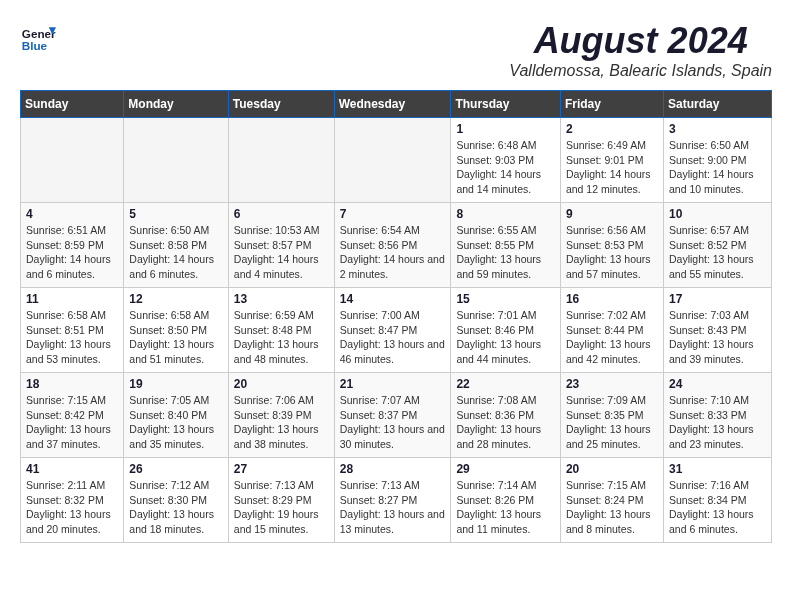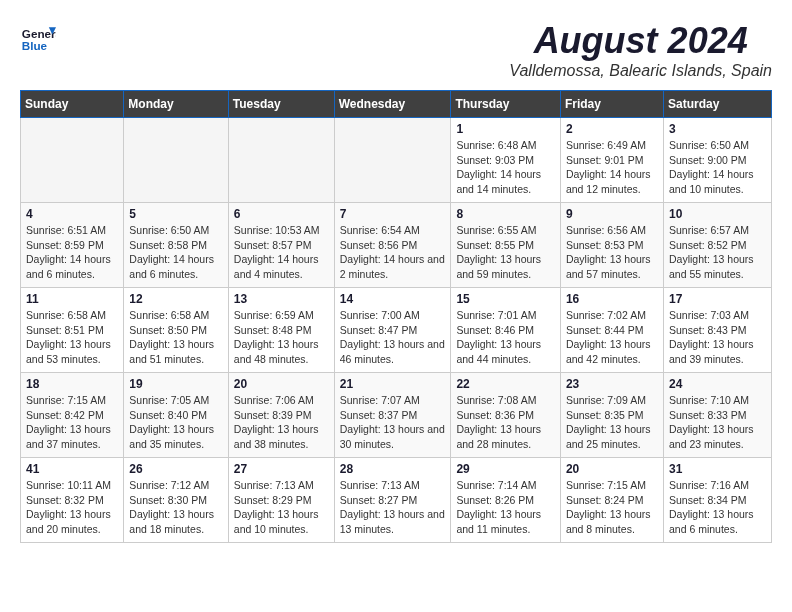--- a/index.html
+++ b/index.html
@@ -263,35 +263,35 @@
         <td>
           <span class="day-number">24</span>
           <div class="cell-text">Sunrise: 7:10 AM</div>
           <div class="cell-text">Sunset: 8:33 PM</div>
           <div class="cell-text">Daylight: 13 hours and 23 minutes.</div>
         </td>
       </tr>
       <tr>
         <td>
           <span class="day-number">41</span>
-          <div class="cell-text">Sunrise: 10:11 AM</div>
+          <div class="cell-text">Sunrise: 2:11 AM</div>
           <div class="cell-text">Sunset: 8:32 PM</div>
           <div class="cell-text">Daylight: 13 hours and 20 minutes.</div>
         </td>
         <td>
           <span class="day-number">26</span>
           <div class="cell-text">Sunrise: 7:12 AM</div>
           <div class="cell-text">Sunset: 8:30 PM</div>
           <div class="cell-text">Daylight: 13 hours and 18 minutes.</div>
         </td>
         <td>
           <span class="day-number">27</span>
           <div class="cell-text">Sunrise: 7:13 AM</div>
           <div class="cell-text">Sunset: 8:29 PM</div>
-          <div class="cell-text">Daylight: 13 hours and 10 minutes.</div>
+          <div class="cell-text">Daylight: 19 hours and 15 minutes.</div>
         </td>
         <td>
           <span class="day-number">28</span>
           <div class="cell-text">Sunrise: 7:13 AM</div>
           <div class="cell-text">Sunset: 8:27 PM</div>
           <div class="cell-text">Daylight: 13 hours and 13 minutes.</div>
         </td>
         <td>
           <span class="day-number">29</span>
           <div class="cell-text">Sunrise: 7:14 AM</div>

